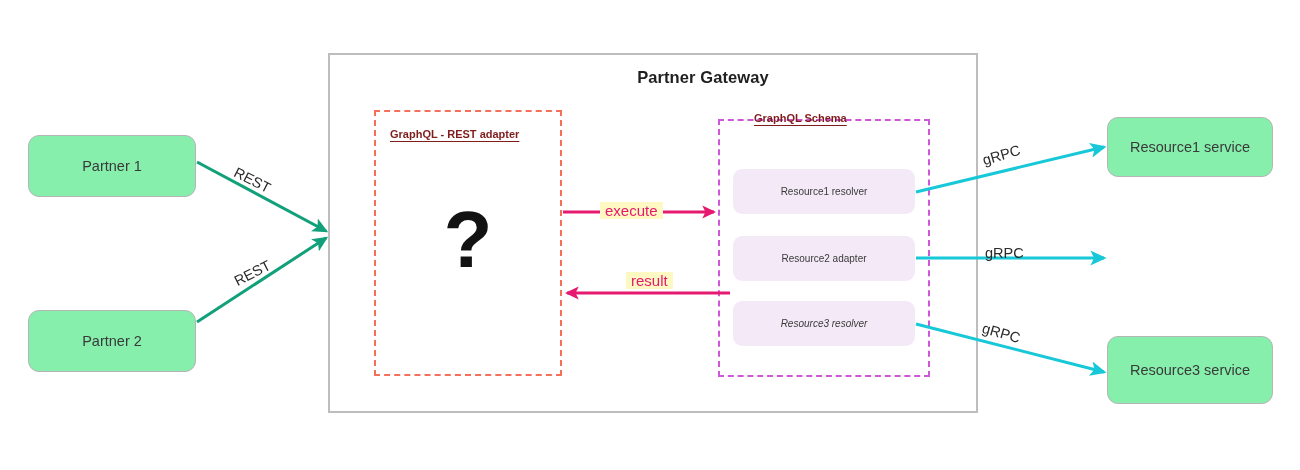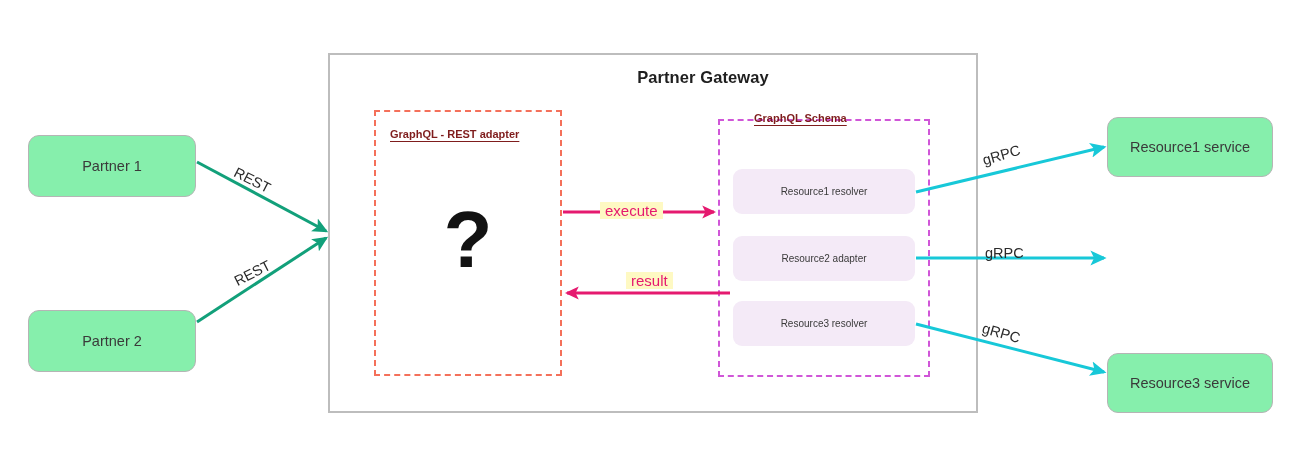--- a/index.html
+++ b/index.html
@@ -111,34 +111,34 @@
     width: 182px;
     height: 45px;
     left: 733px;
     background: #f4eaf7;
     border-radius: 9px;
     font-size: 10px;
     color: #3a3a3a;
   }
   .resolver-1 { top: 169px; }
   .resolver-2 { top: 236px; }
-  .resolver-3 { top: 301px; }
+  .resolver-3 { top: 301px; font-style: italic; }
   
   .plain-box {
     background: #86efac;
     border: 1.8px solid #b5b5b5;
     border-radius: 11px;
     font-size: 14.5px;
     color: #3a3a3a;
   }
   .partner-1 { left: 28px; top: 135px; width: 168px; height: 62px; }
   .partner-2 { left: 28px; top: 290px; width: 168px; height: 62px; margin-top: 20px; }
   .service-1 { left: 1107px; top: 117px; width: 166px; height: 60px; }
   .service-2 { left: 1107px; top: 228px; width: 166px; height: 60px; }
-  .service-3 { left: 1107px; top: 353px; width: 166px; height: 60px; }
+  .service-3 { left: 1107px; top: 336px; width: 166px; height: 68px; }
   
   .edge-label {
     position: absolute;
     font-size: 14.5px;
     color: #2b2b2b;
     white-space: nowrap;
   }
   .edge-label.rot-up { transform: rotate(-27deg); }
   .edge-label.rot-down { transform: rotate(27deg); }
   .edge-label.rot-up-s { transform: rotate(-16deg); }

